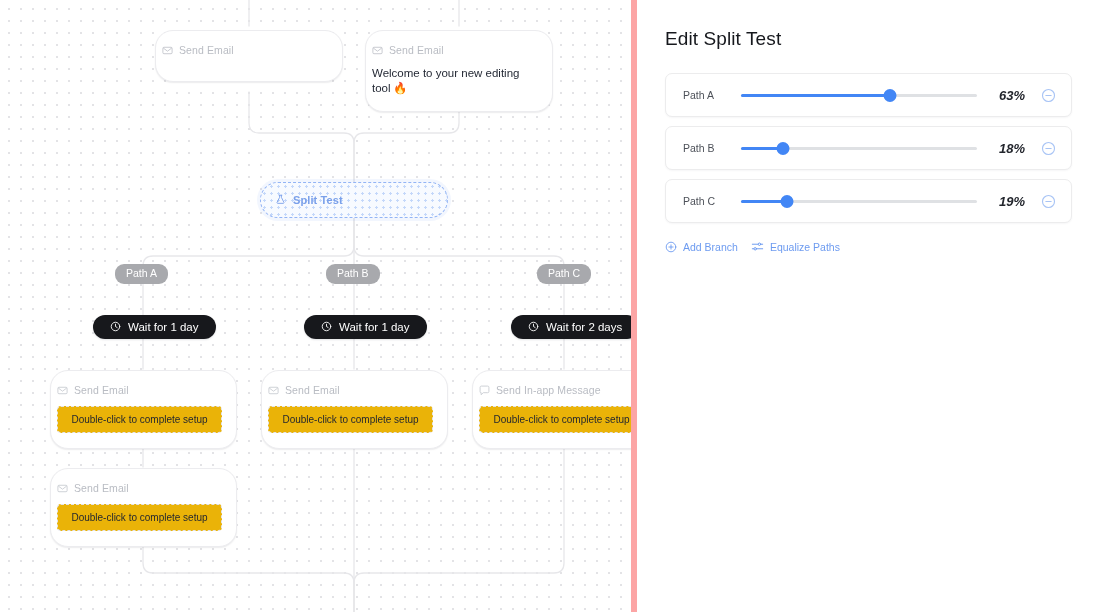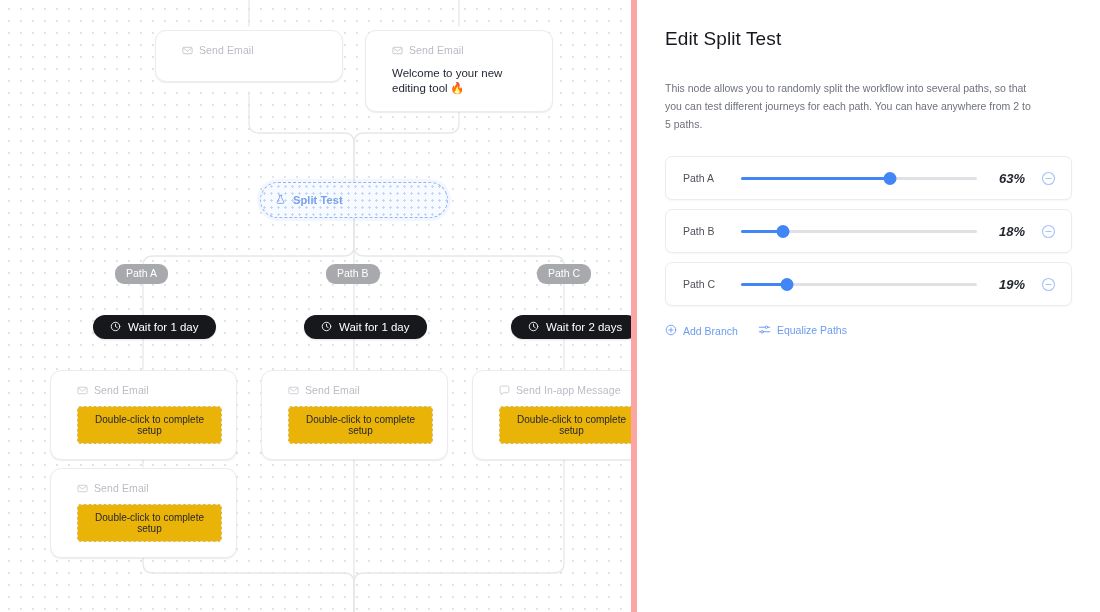--- a/index.html
+++ b/index.html
@@ -22,23 +22,23 @@
     overflow: hidden;
     flex: none;
   }
   .edges { position: absolute; left: 0; top: 0; width: 631px; height: 612px; }
 
   
   .card {
     position: absolute;
     background: #ffffff;
     border: 1px solid #ececef;
-    border-radius: 11px;
+    border-radius: 18px;
     box-shadow: 0 1px 2px rgba(16,24,40,.05), 0 1px 1px rgba(16,24,40,.03);
-    padding: 13px 14px 15px 26px;
+    padding: 13px 14px 15px 6px;
   }
   .card-head {
     display: flex; align-items: center; gap: 6px;
     font-size: 10.5px; color: #b9bcc3; letter-spacing: .1px;
     margin-bottom: 10px;
   }
   .card-head svg { display: block; }
   .card-title {
     font-size: 11.5px; color: #1f2430; line-height: 1.3;
   }
@@ -134,21 +134,21 @@
   .thumb {
     position: absolute;
     width: 13px; height: 13px; border-radius: 50%;
     background: #4286f5;
     transform: translateX(-6.5px);
     box-shadow: 0 0 0 0 rgba(66,134,245,.2);
   }
   .row-val { font-size: 13px; color: #23262d; font-weight: 700; width: 36px; text-align: right; flex: none; font-style: italic; }
   .row-remove { width: 22px; height: 22px; flex: none; display: flex; align-items: center; justify-content: center; cursor: pointer; }
 
-  .actions { margin-top: 17px; display: flex; align-items: flex-end; gap: 20px; }
+  .actions { margin-top: 17px; display: flex; align-items: center; gap: 13px; }
   .action-link {
     display: flex; align-items: center; gap: 6px;
     font-size: 10.5px; color: #6d9bf0; cursor: pointer;
   }
   .action-link span { line-height: 1; }
 </style>
 </head>
 <body>
 
 <div class="app">
@@ -301,21 +301,20 @@
         </span>
         <span>Send Email</span>
       </div>
       <div class="ghost-box">Double-click to complete setup</div>
     </div>
 
   </div>
 
   <div class="panel">
     <div class="panel-title">Edit Split Test</div>
-    <div class="panel-desc">This node allows you to randomly split the workflow into several paths, so that you can test different journeys for each path. You can have anywhere from 2 to 5 paths.</div>
 
     <div class="rows">
 
       <div class="row">
         <div class="row-label">Path A</div>
         <div class="slider">
           <div class="track"></div>
           <div class="track-fill" style="width:63%"></div>
           <div class="thumb" style="left:63%"></div>
         </div>

